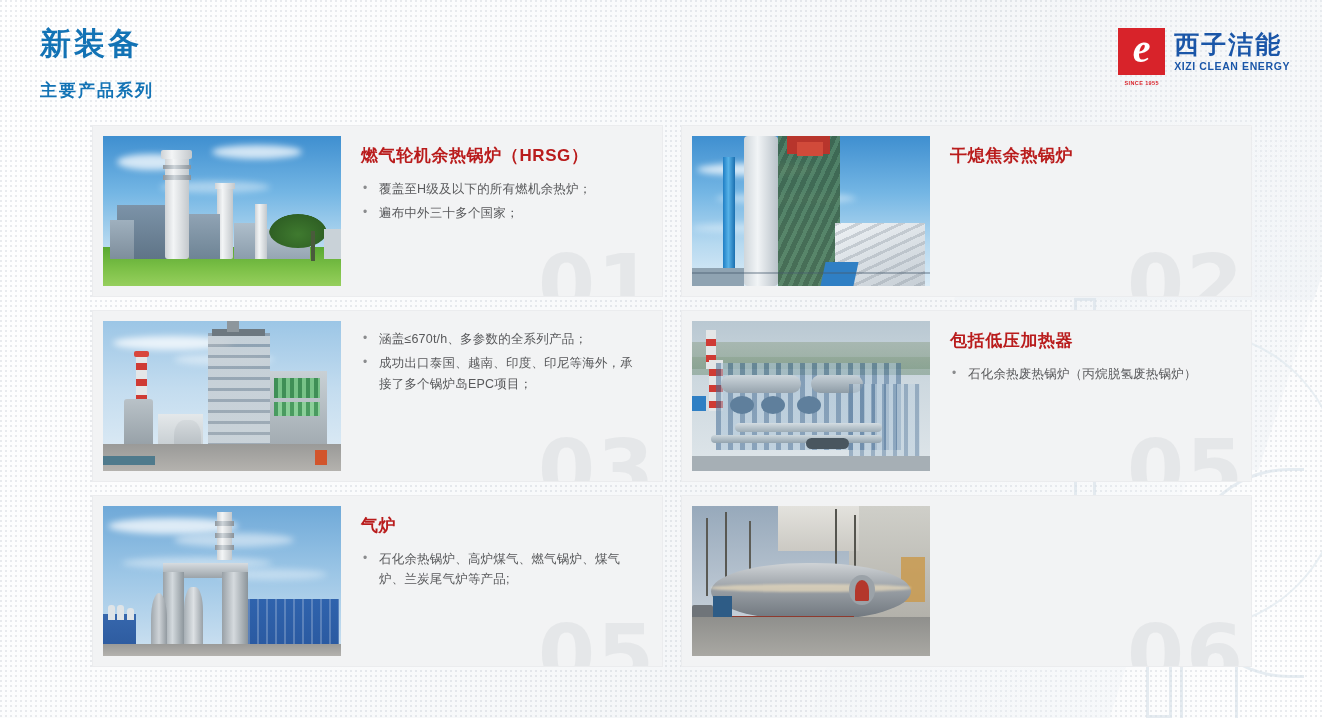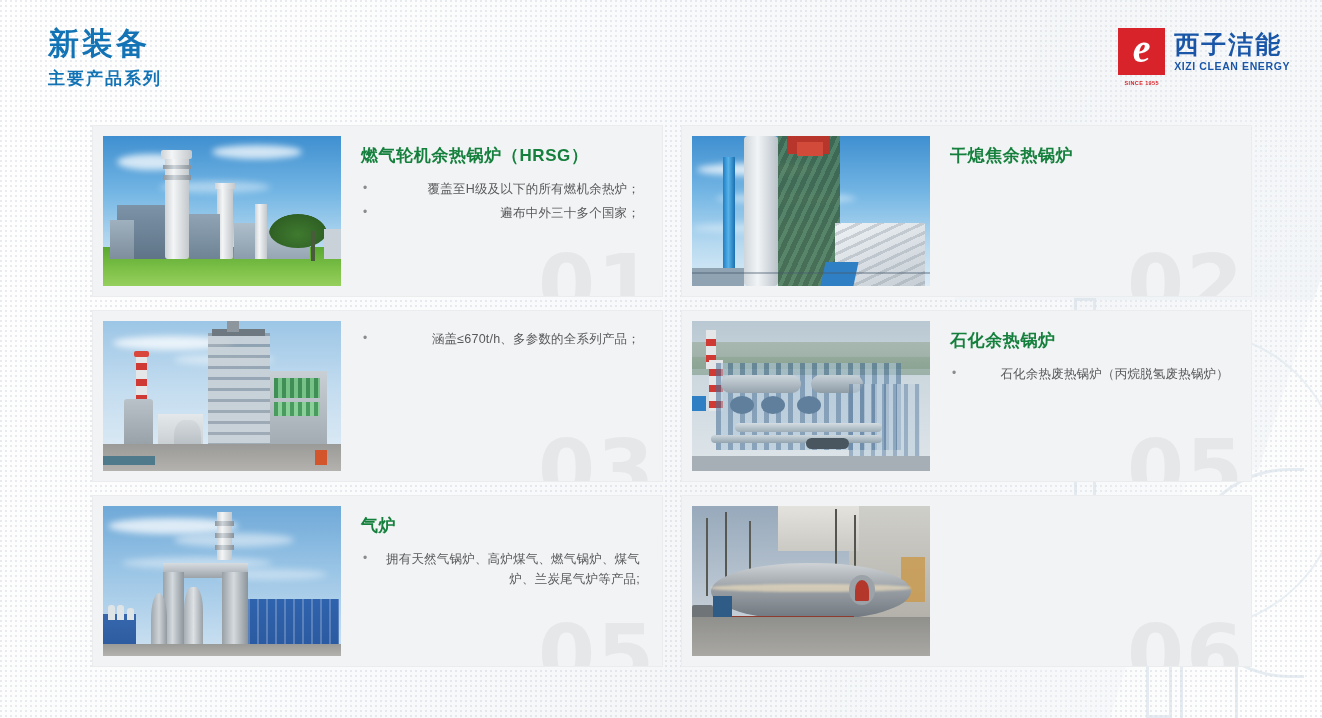--- a/index.html
+++ b/index.html
@@ -77,31 +77,31 @@
     width: 300px; height: 300px;
     border: 2px solid rgba(222,231,238,0.9);
     border-radius: 50%;
     clip-path: polygon(0 0, 100% 0, 100% 100%, 40% 100%);
     opacity: 0.7;
   }
 
   
   .header {
     position: absolute;
-    left: 48px; top: 26px;
+    left: 40px; top: 26px;
   }
   .title {
     font-size: 31px;
     font-weight: bold;
     color: #1373b5;
     letter-spacing: 3px;
     line-height: 1.18;
   }
   .subtitle {
-    margin-top: 4px;
+    margin-top: 16px;
     font-size: 17px;
     font-weight: bold;
     color: #1373b5;
     letter-spacing: 2px;
   }
 
   
   .logo {
     position: absolute;
     right: 32px; top: 28px;
@@ -192,27 +192,27 @@
     overflow: hidden;
   }
 
   .card-body {
     flex: 1;
     padding: 18px 22px 10px 20px;
     position: relative;
     z-index: 2;
   }
   .card-title {
-    color: #15803d;
+    color: #b91c1c;
     font-weight: bold;
     font-size: 17px;
     letter-spacing: 0.6px;
     margin-bottom: 12px;
   }
-  .bullets { list-style: none; text-align: right; }
+  .bullets { list-style: none; }
   .bullets li {
     position: relative;
     padding-left: 18px;
     font-size: 12.5px;
     color: #58595b;
     line-height: 1.62;
     margin-bottom: 4px;
     letter-spacing: 0.2px;
   }
   .bullets li::before {
@@ -388,20 +388,21 @@
       <div class="blk" style="left:70%;top:33%;width:24%;height:59%;background:linear-gradient(180deg,#c8d0d5,#9ba4ab);"></div>
       <div class="blk" style="left:72%;top:38%;width:19%;height:13%;background:repeating-linear-gradient(90deg,#3f8f56 0 4px,#77c287 4px 8px);"></div>
       <div class="blk" style="left:72%;top:54%;width:19%;height:9%;background:repeating-linear-gradient(90deg,#4a9b60 0 4px,#8bcf99 4px 8px);"></div>
       <div class="ground-grey"></div>
       <div class="blk" style="left:0;bottom:4%;width:22%;height:6%;background:#4f7a8c;"></div>
       <div class="blk" style="right:6%;bottom:4%;width:5%;height:10%;background:#d2552c;"></div>
     </div>
     <div class="card-body">
       <ul class="bullets">
         <li>涵盖≤670t/h、多参数的全系列产品；</li>
+        <li>成功出口泰国、越南、印度、印尼等海外，承接了多个锅炉岛EPC项目；</li>
       </ul>
     </div>
   </div>
 
   <div class="card">
     <div class="card-wm">05</div>
     <div class="card-thumb">
       <div class="sky" style="background:linear-gradient(180deg,#b9c8d2 0%,#cdd8df 40%,#dfe6ea 100%);"></div>
       <div class="blk" style="left:0;top:14%;width:100%;height:18%;background:linear-gradient(180deg,#9fb0a4,#8aa291);opacity:.75;"></div>
       <div class="blk" style="left:0;top:24%;width:100%;height:12%;background:linear-gradient(180deg,#8ba38f,#7d9a86);opacity:.6;"></div>
@@ -414,21 +415,21 @@
       <div class="blk" style="left:29%;top:50%;width:10%;height:12%;background:#5f7f9c;border-radius:50%;"></div>
       <div class="blk" style="left:44%;top:50%;width:10%;height:12%;background:#5f7f9c;border-radius:50%;"></div>
       <div class="blk" style="left:66%;top:42%;width:30%;height:48%;background:repeating-linear-gradient(90deg,rgba(90,125,160,.5) 0 4px,rgba(190,208,222,.6) 4px 11px);"></div>
       <div class="blk" style="left:18%;top:68%;width:62%;height:6%;background:linear-gradient(180deg,#d4dde2,#9dacb6);border-radius:6px;"></div>
       <div class="blk" style="left:8%;top:76%;width:72%;height:5%;background:linear-gradient(180deg,#cdd7dd,#93a3ae);border-radius:6px;"></div>
       <div class="blk" style="left:48%;top:78%;width:18%;height:7%;background:#49565f;border-radius:8px;"></div>
       <div class="blk" style="left:0;bottom:0;width:100%;height:10%;background:#a6afb5;"></div>
       <div class="blk" style="left:0;top:50%;width:6%;height:10%;background:#2f7fc4;"></div>
     </div>
     <div class="card-body">
-      <div class="card-title">石化余热锅炉</div>
+      <div class="card-title">包括低压加热器</div>
       <ul class="bullets">
         <li>石化余热废热锅炉（丙烷脱氢废热锅炉）</li>
       </ul>
     </div>
   </div>
 
   <div class="card">
     <div class="card-wm">05</div>
     <div class="card-thumb">
       <div class="sky" style="background:linear-gradient(180deg,#6fa9d8 0%,#9cc6e6 45%,#cfe2f1 100%);"></div>
@@ -449,21 +450,21 @@
       <div class="blk" style="left:61%;top:62%;width:38%;height:34%;background:repeating-linear-gradient(90deg,rgba(255,255,255,.22) 0 2px,transparent 2px 9px);"></div>
       <div class="blk" style="left:0;top:72%;width:14%;height:24%;background:linear-gradient(180deg,#3667ad,#2d5a9e);"></div>
       <div class="blk" style="left:2%;top:66%;width:3%;height:10%;background:#dfe4e7;border-radius:3px 3px 0 0;"></div>
       <div class="blk" style="left:6%;top:66%;width:3%;height:10%;background:#dfe4e7;border-radius:3px 3px 0 0;"></div>
       <div class="blk" style="left:10%;top:68%;width:3%;height:8%;background:#dfe4e7;border-radius:3px 3px 0 0;"></div>
       <div class="ground-grey" style="height:8%;"></div>
     </div>
     <div class="card-body">
       <div class="card-title">气炉</div>
       <ul class="bullets">
-        <li>拥有天然气锅炉、高炉煤气、燃气锅炉、煤气炉、兰炭尾气炉等产品;</li>
+        <li>石化余热锅炉、高炉煤气、燃气锅炉、煤气炉、兰炭尾气炉等产品;</li>
       </ul>
     </div>
   </div>
 
   <div class="card">
     <div class="card-wm">06</div>
     <div class="card-thumb">
       <div class="sky sky-dusk"></div>
       <div class="blk" style="right:0;top:0;width:34%;height:78%;background:linear-gradient(180deg,#cfcfc9,#b2b0a9);"></div>
       <div class="blk" style="right:2%;top:34%;width:10%;height:30%;background:#c99a4f;opacity:.85;"></div>

